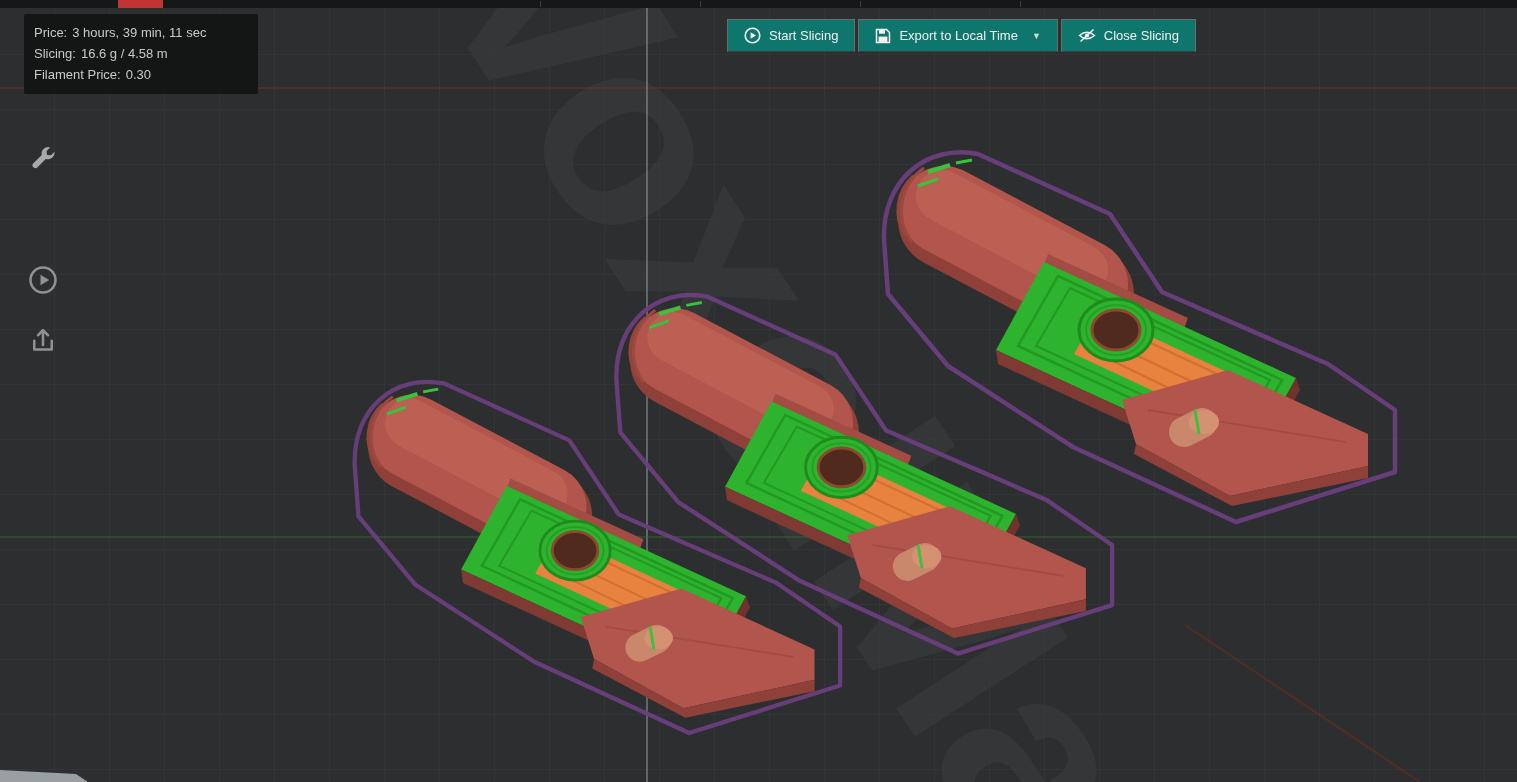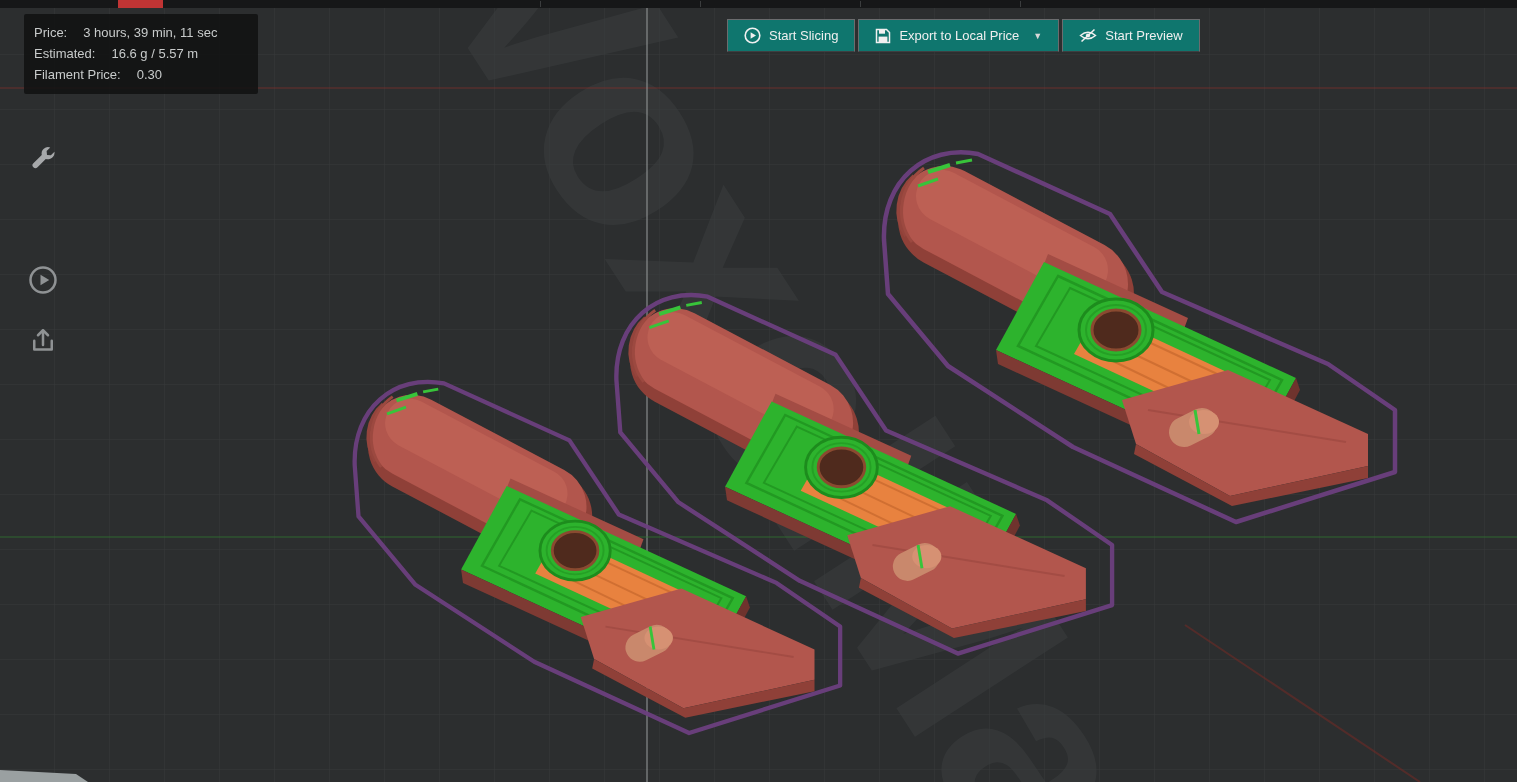--- a/index.html
+++ b/index.html
@@ -17,21 +17,21 @@
   .titlebar .sep{position:absolute;top:1px;width:1px;height:6px;background:#3b3d3e;}
 
   
   .stats{
     position:absolute;left:24px;top:14px;z-index:5;
     background:rgba(16,18,18,0.86);
     color:#c8cbcb;font-size:13px;line-height:21px;
     padding:8px 12px 9px 10px;border-radius:2px;min-width:212px;
   }
   .stats .line{white-space:nowrap;}
-  .stats .val{margin-left:16px;}
+  .stats .val{margin-left:5px;}
 
   
   .toolbar{position:absolute;left:727px;top:19px;z-index:5;display:flex;gap:3px;}
   .tbtn{
     display:flex;align-items:center;height:33px;padding:0 16px;
     background:#0f766e;border:1px solid #6b6c6e;border-bottom-color:#3e3f41;
     color:#efefef;font-size:13px;cursor:pointer;box-sizing:border-box;white-space:nowrap;
   }
   .tbtn .bicon{display:inline-flex;margin-right:8px;}
   .tbtn .caret{margin-left:14px;font-size:9px;color:#d8d8d8;cursor:pointer;}
@@ -120,21 +120,21 @@
   <div class="sep" style="left:700px;"></div>
   <div class="sep" style="left:860px;"></div>
   <div class="sep" style="left:1020px;"></div>
 </div>
 
 <div class="stats">
   <div class="line">
     <span>Price:</span><span class="val">3 hours, 39 min, 11 sec</span>
   </div>
   <div class="line">
-    <span>Estimated:</span><span class="val">16.6 g / 5.57 m</span>
+    <span>Slicing:</span><span class="val">16.6 g / 4.58 m</span>
   </div>
   <div class="line">
     <span>Filament Price:</span><span class="val">0.30</span>
   </div>
 </div>
 
 <div class="toolbar">
 
   <div class="tbtn">
     <span class="bicon">
@@ -147,33 +147,33 @@
   </div>
 
   <div class="tbtn">
     <span class="bicon">
       <svg width="16" height="16" viewBox="0 0 16 16">
         <path d="M1.5,1.5 H11.5 L14.5,4.5 V14.5 H1.5 Z" fill="none" stroke="#f0f0f0" stroke-width="1.5"></path>
         <rect x="4" y="1.5" width="6" height="4.2" fill="#f0f0f0"></rect>
         <rect x="3.6" y="8.6" width="8.8" height="5.9" fill="#f0f0f0"></rect>
       </svg>
     </span>
-    <span>Export to Local Price</span>
+    <span>Export to Local Time</span>
     <span class="caret">▼</span>
   </div>
 
   <div class="tbtn">
     <span class="bicon">
       <svg width="18" height="15" viewBox="0 0 18 15">
         <path d="M1.5,7.5 Q9,1 16.5,7.5 Q9,14 1.5,7.5 Z" fill="none" stroke="#f0f0f0" stroke-width="1.5"></path>
         <circle cx="9" cy="7.5" r="2.1" fill="#f0f0f0"></circle>
         <line x1="2.5" y1="13.5" x2="15.5" y2="1.5" stroke="#f0f0f0" stroke-width="1.6"></line>
       </svg>
     </span>
-    <span>Start Preview</span>
+    <span>Close Slicing</span>
   </div>
 
 </div>
 
 <div class="side-tools">
 
   <div class="tool t-wrench">
     <span>
       <svg width="30" height="30" viewBox="0 0 24 24">
         <path d="M21.2,6.2 a5.2,5.2 0 0 1 -7,4.9 L7.6,17.8 a2.3,2.3 0 0 1 -3.3,-3.3 L11,7.9 A5.2,5.2 0 0 1 17.8,1.9 L14.9,4.8 l0.3,3.1 3.1,0.3 2.9,-2.9 A5.2,5.2 0 0 1 21.2,6.2 Z" fill="#a6a8aa"></path>

